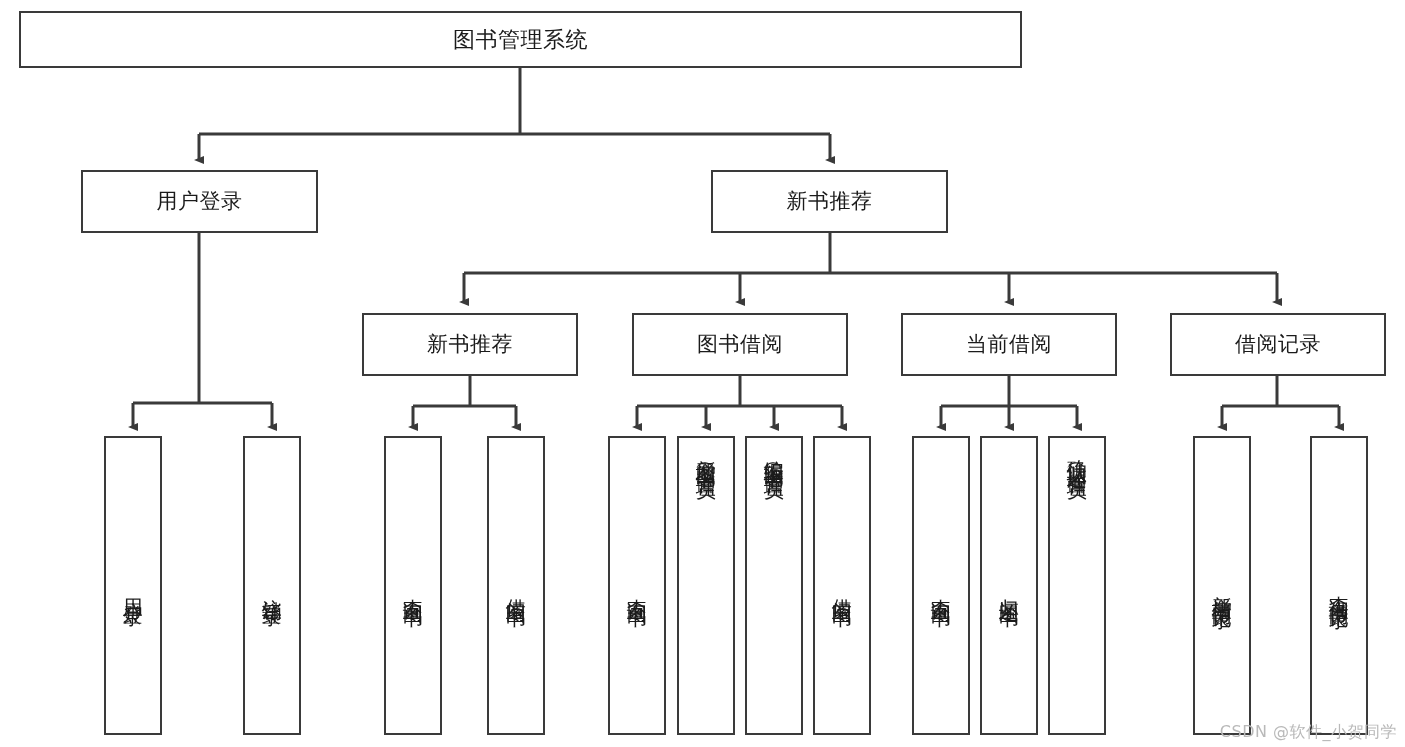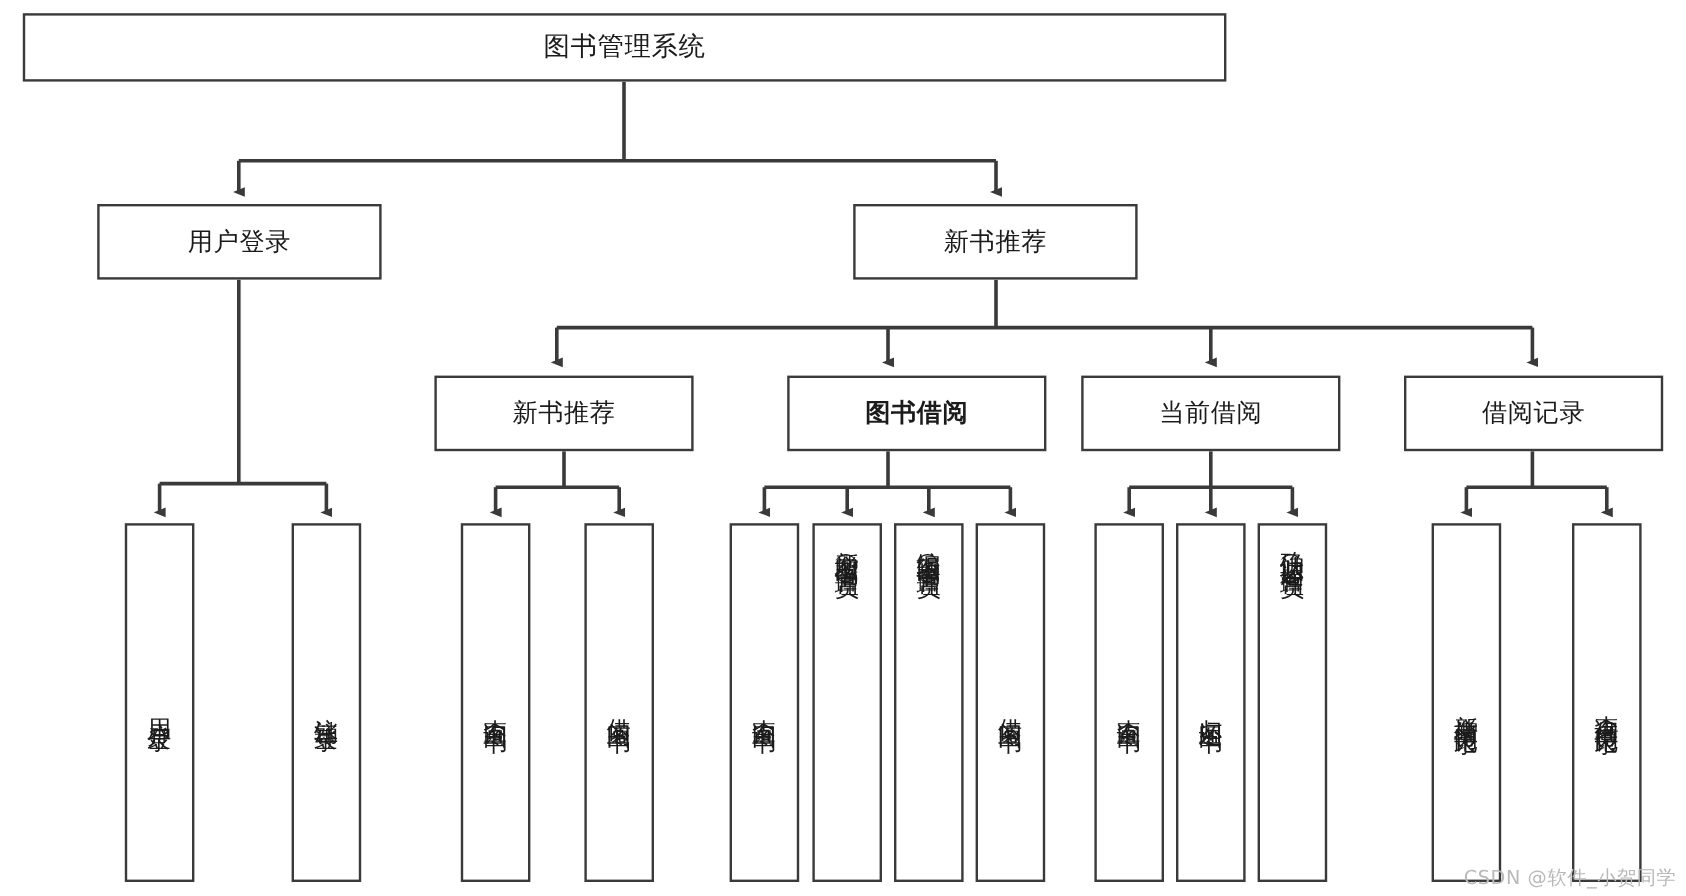--- a/index.html
+++ b/index.html
@@ -140,21 +140,21 @@
   <div class="node horiz" style="left:81px; top:170px; width:237px; height:63px;">
     <span class="label">用户登录</span>
   </div>
   <div class="node horiz" style="left:711px; top:170px; width:237px; height:63px;">
     <span class="label">新书推荐</span>
   </div>
 
   <div class="node horiz" style="left:362px; top:313px; width:216px; height:63px;font-family:Liberation Serif, serif;">
     <span class="label">新书推荐</span>
   </div>
-  <div class="node horiz" style="left:656px; top:313px; width:216px; height:63px;font-weight:bold;">
+  <div class="node horiz" style="left:632px; top:313px; width:216px; height:63px;">
     <span class="label">图书借阅</span>
   </div>
   <div class="node horiz" style="left:1170px; top:313px; width:216px; height:63px;">
     <span class="label">借阅记录</span>
   </div>
   <div class="node horiz" style="left:901px; top:313px; width:216px; height:63px;">
     <span class="label">当前借阅</span>
   </div>
 
   <div class="node vert center" style="left:104px; top:436px; width:58px; height:299px;">

